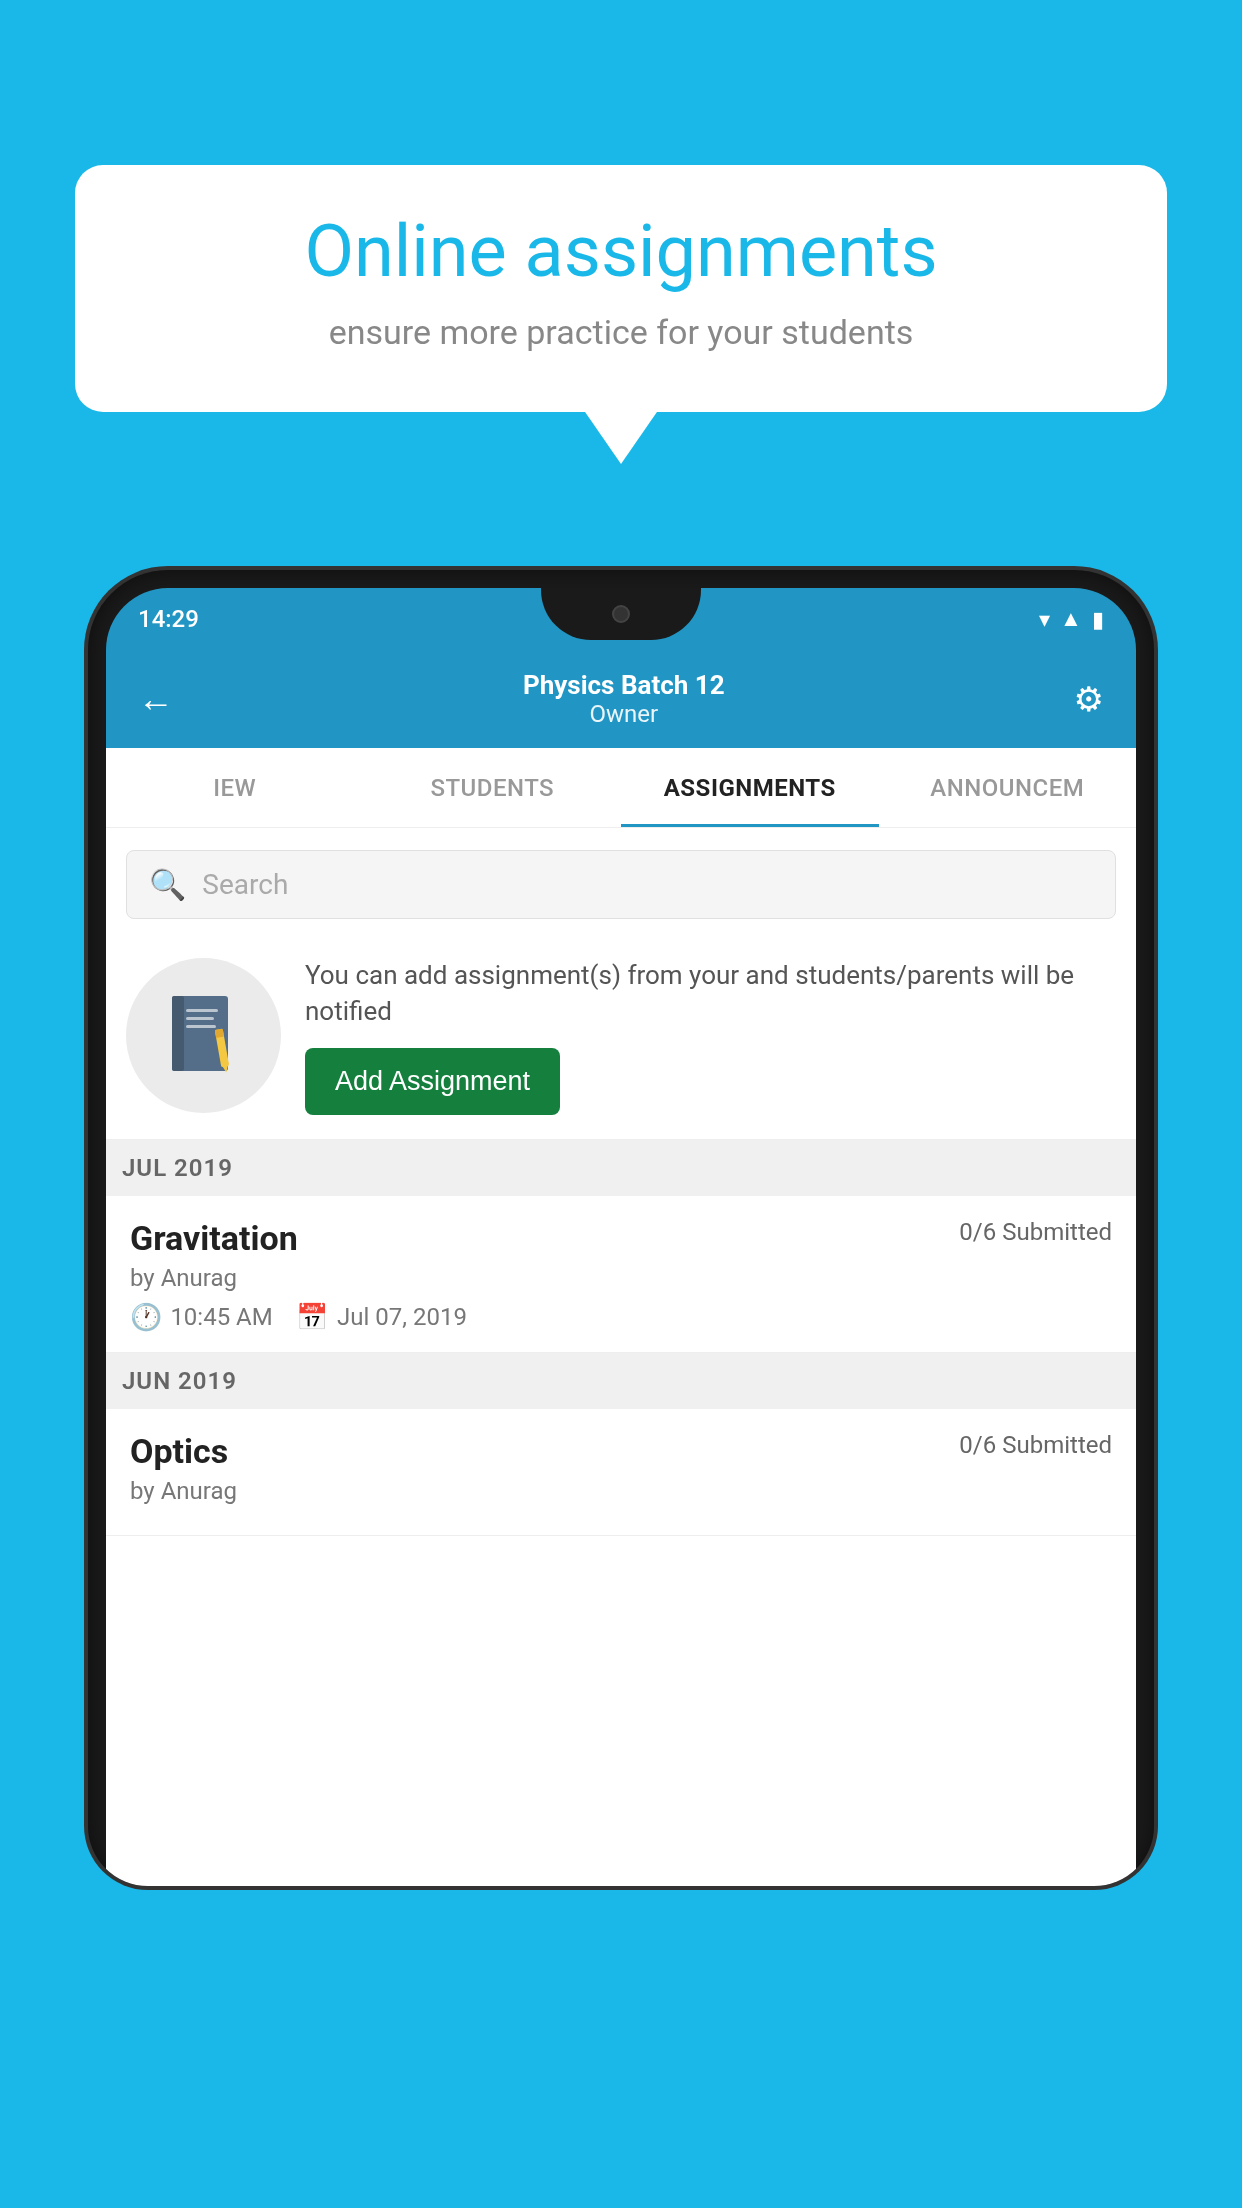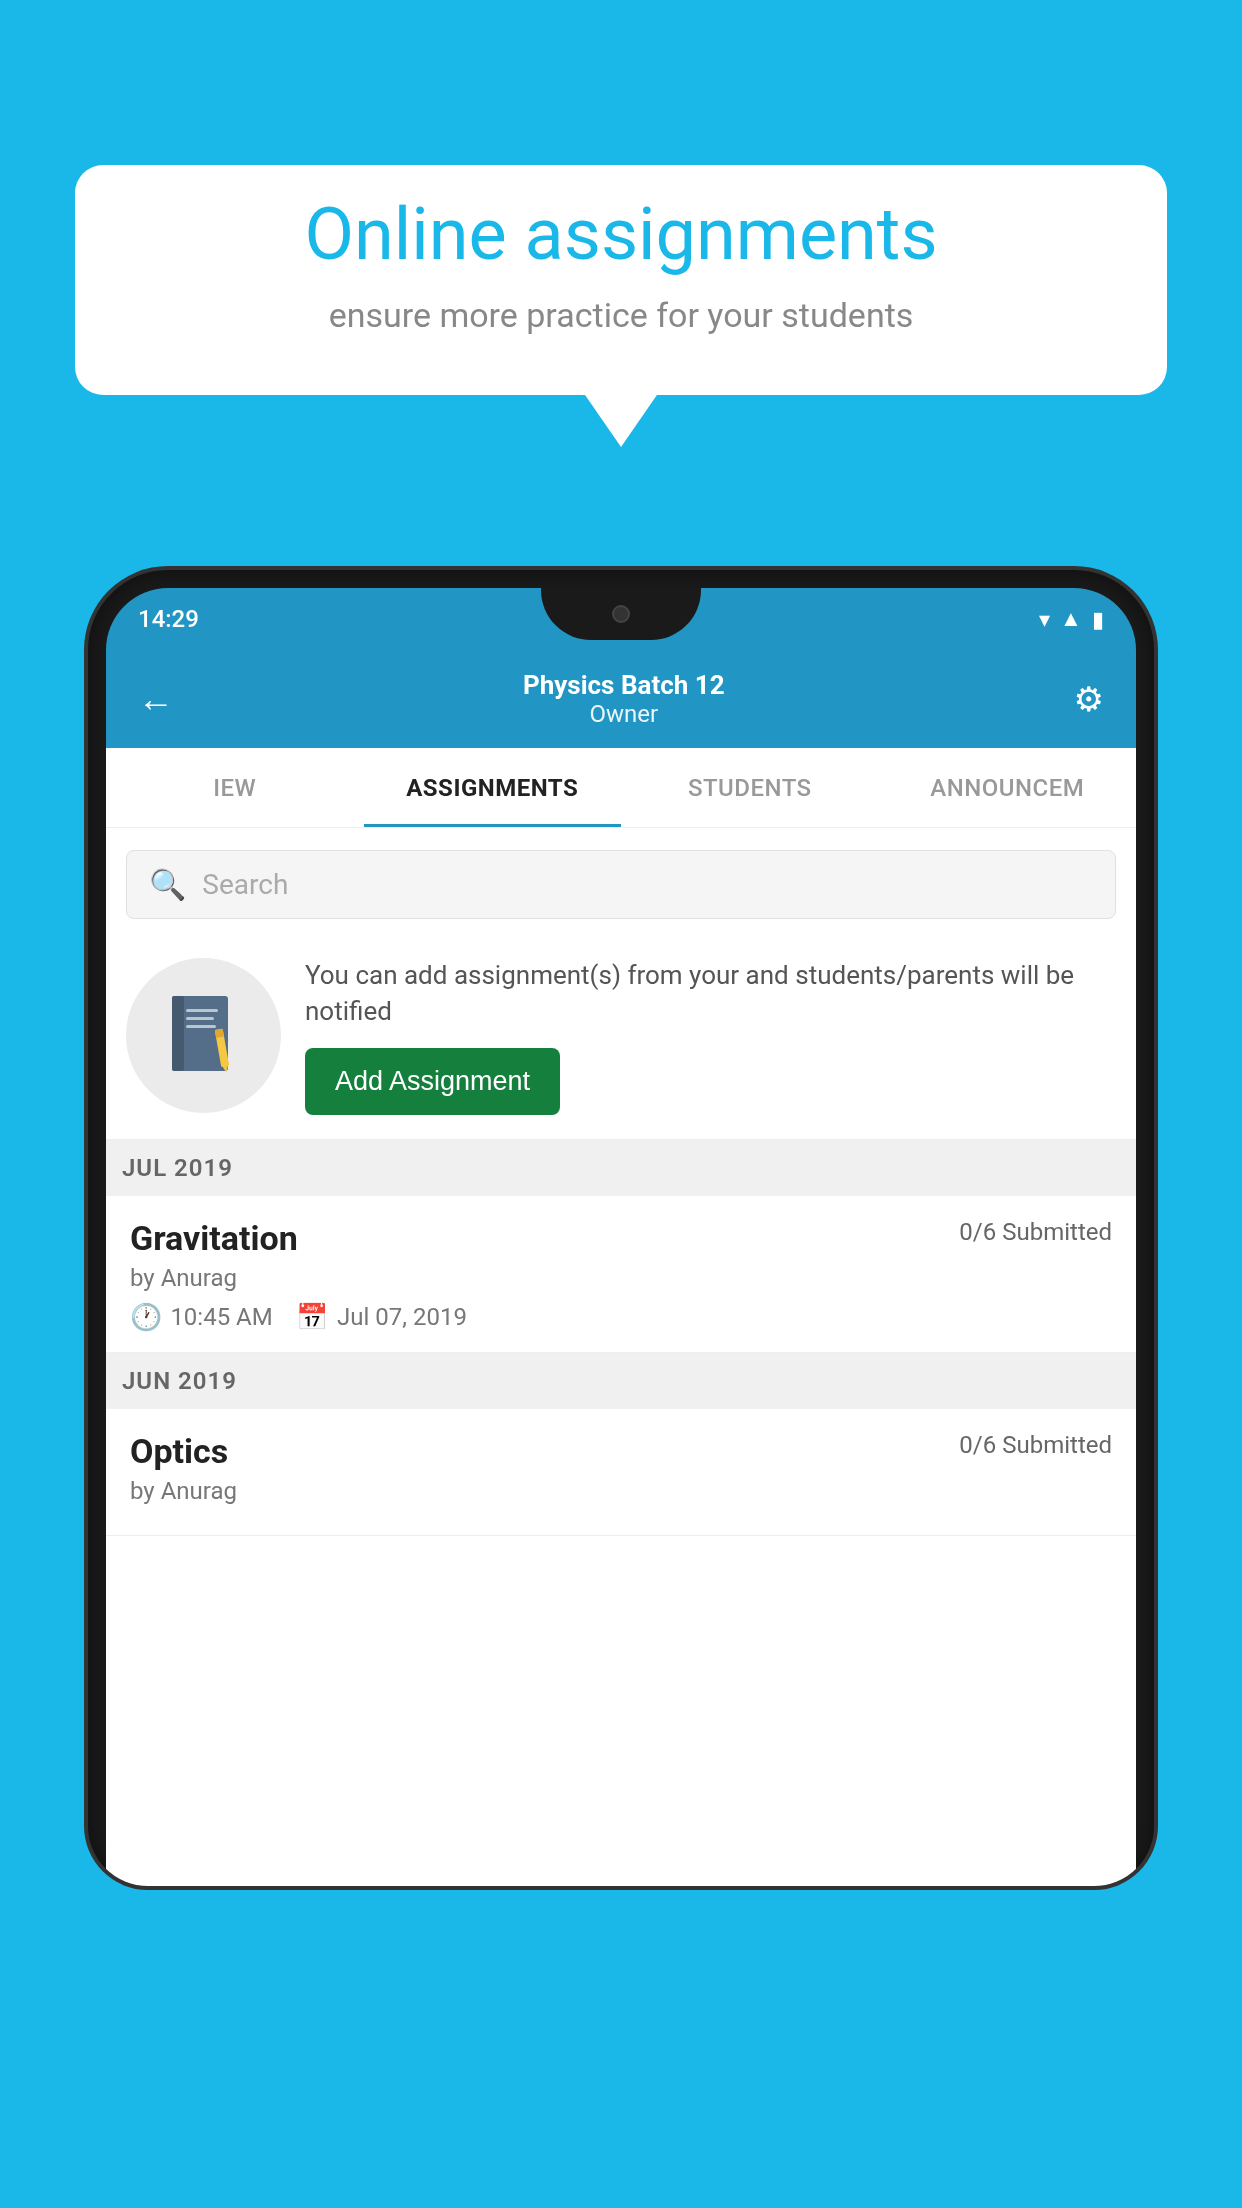--- a/index.html
+++ b/index.html
@@ -13,21 +13,21 @@
     }
 
     
     .speech-bubble {
       position: absolute;
       top: 165px;
       left: 75px;
       right: 75px;
       background: white;
       border-radius: 28px;
-      padding: 29px 60px 60px 60px;
+      padding: 46px 60px 60px 60px;
       text-align: center;
     }
     .speech-bubble::after {
       content: '';
       position: absolute;
       bottom: -52px;
       left: 50%;
       transform: translateX(-50%);
       width: 0;
       height: 0;
@@ -317,22 +317,22 @@
       <div class="back-btn">←</div>
       <div class="header-center">
         <div class="header-title">Physics Batch 12</div>
         <div class="header-subtitle">Owner</div>
       </div>
       <div class="settings-btn">⚙</div>
     </div>
 
     <div class="tabs-bar">
       <div class="tab-item">IEW</div>
+      <div class="tab-item">STUDENTS</div>
       <div class="tab-item active">ASSIGNMENTS</div>
-      <div class="tab-item">STUDENTS</div>
       <div class="tab-item">ANNOUNCEM</div>
     </div>
 
     <div class="phone-content">
 
       <div class="search-bar">
         <span class="search-icon-wrap">🔍</span>
         <span class="search-placeholder">Search</span>
       </div>
 

